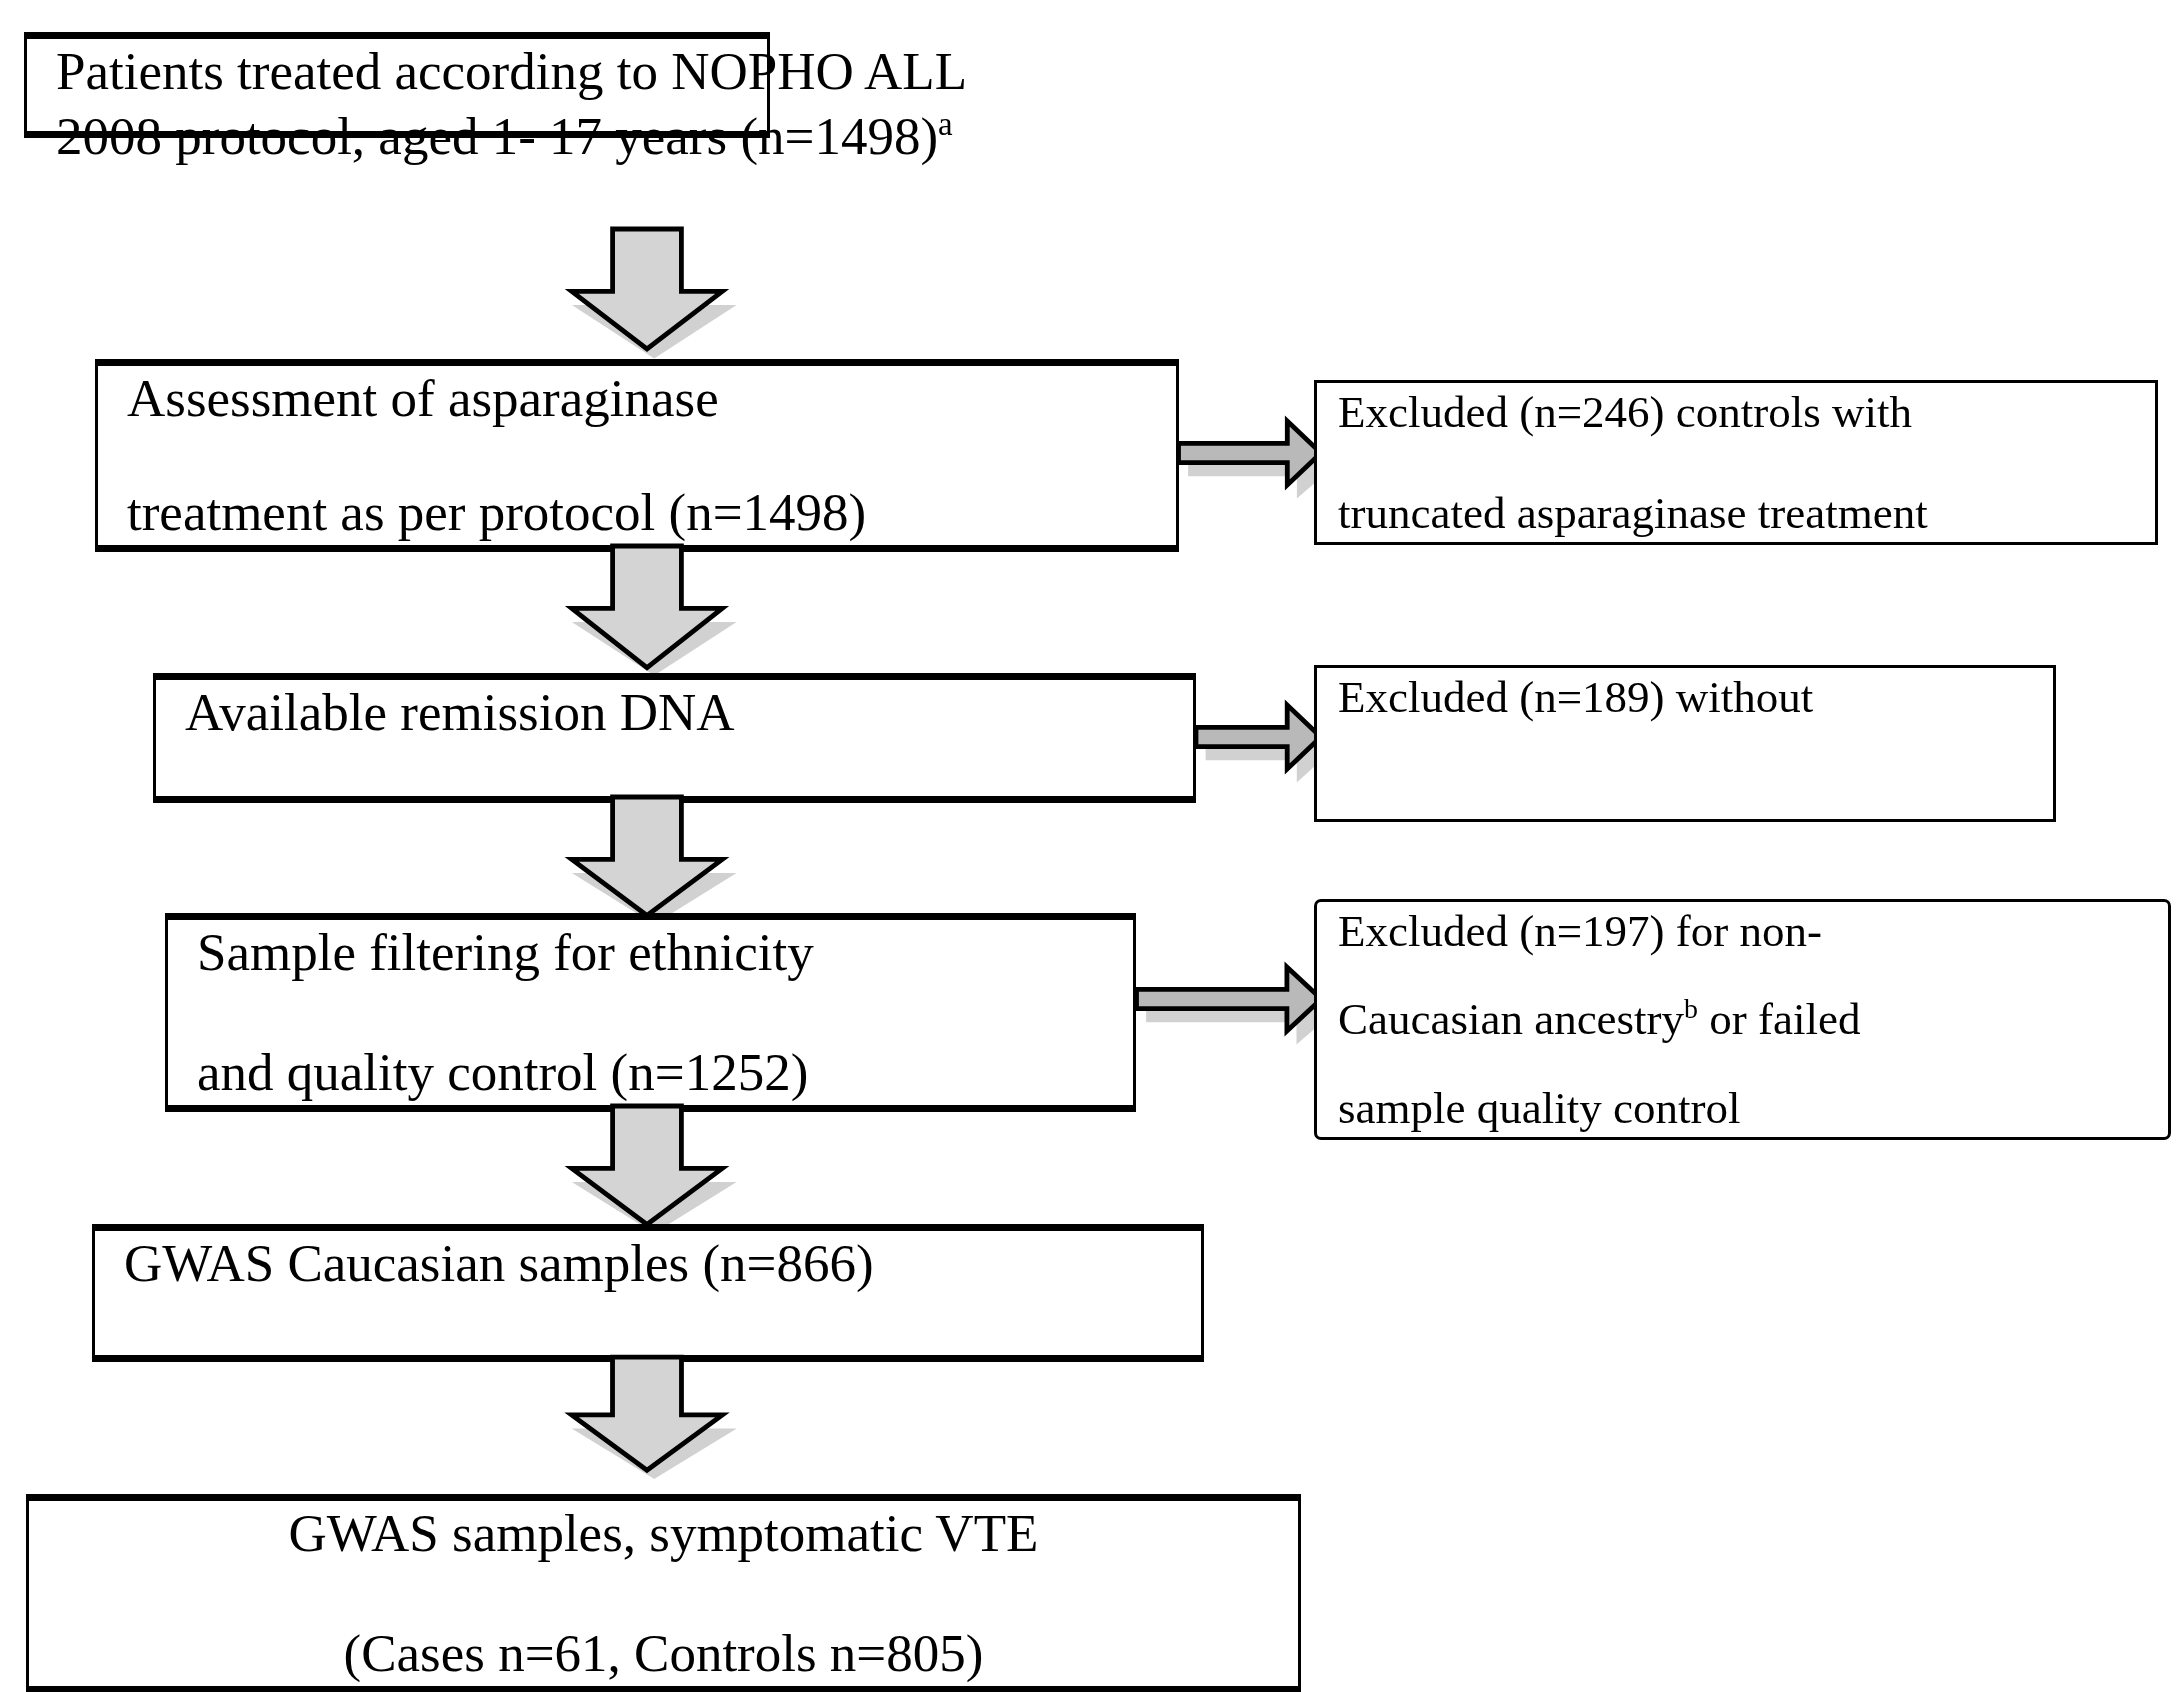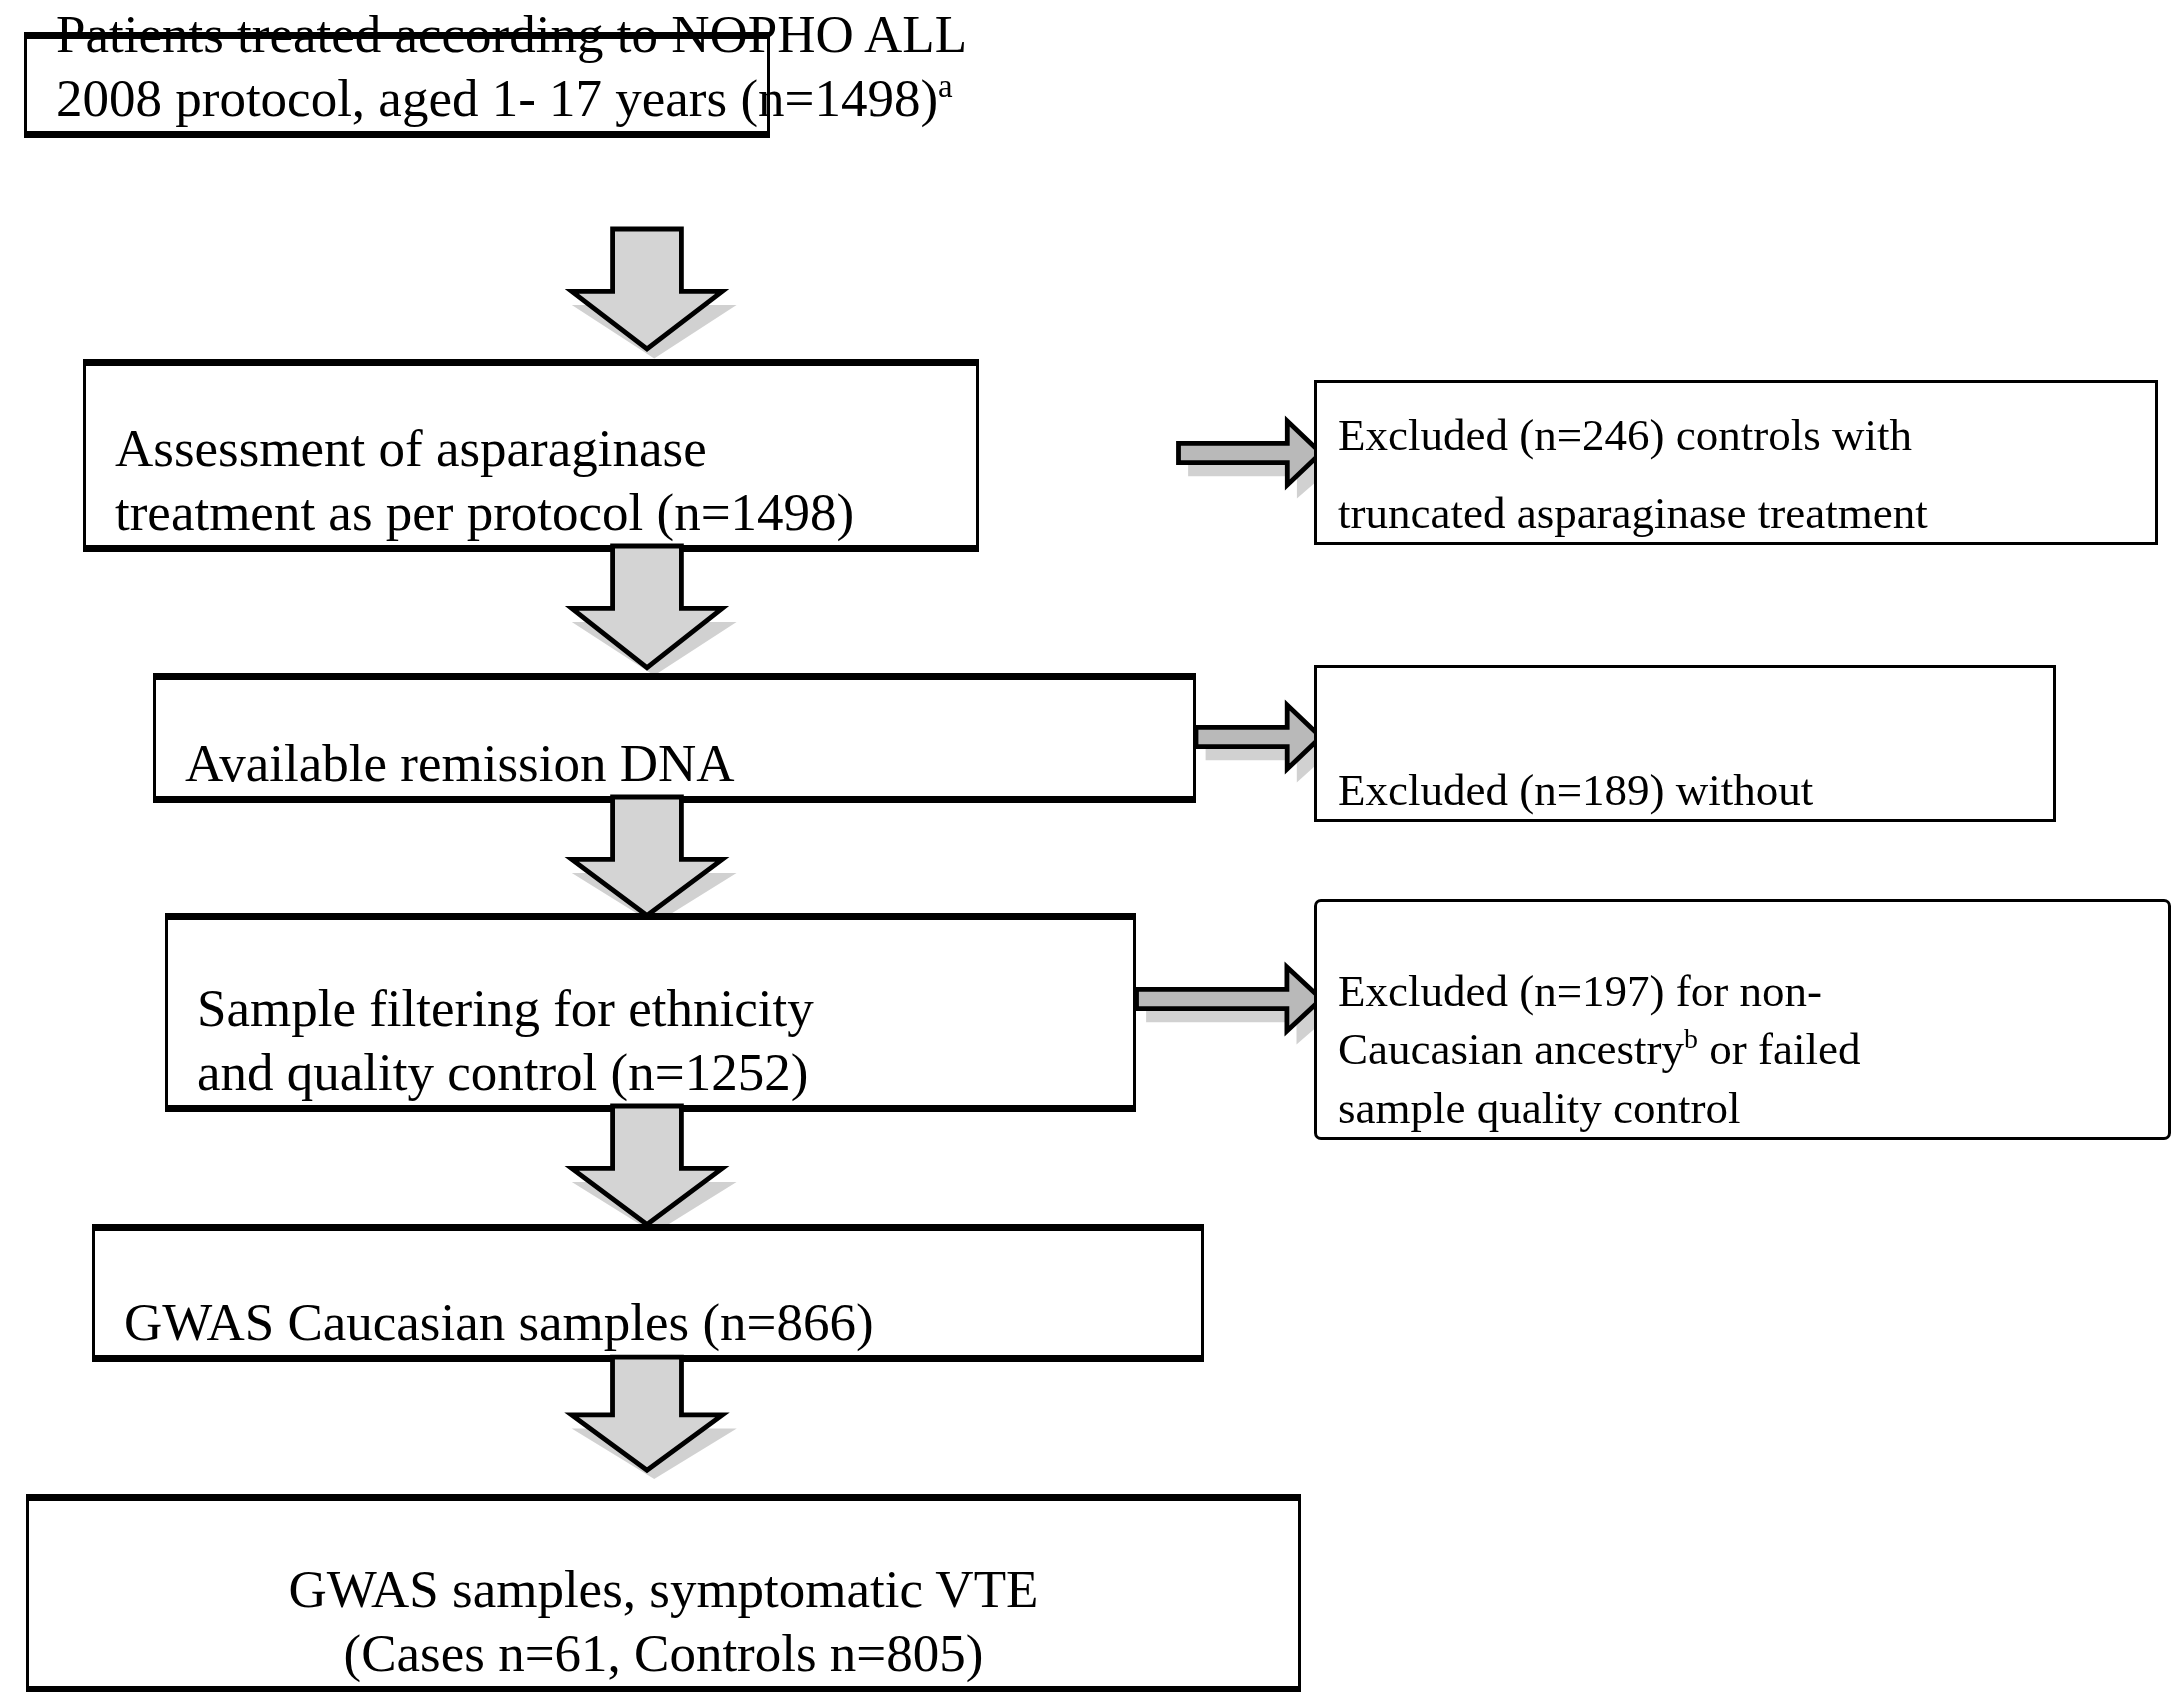--- a/index.html
+++ b/index.html
@@ -17,21 +17,21 @@
   }
 
   
   .node {
     position: absolute;
     box-sizing: border-box;
     background: #ffffff;
     border: 3.2px solid #000000;
     display: flex;
     flex-direction: column;
-    justify-content: flex-end;
+    justify-content: space-between;
   }
   .node .line {
     display: block;
     white-space: nowrap;
     color: #000000;
   }
 
   
   .node.main {
     border-top-width: 7.2px;
@@ -97,21 +97,21 @@
     <span class="line"><span>2008 protocol, aged 1- 17 years (n=1498)</span><sup>a</sup></span>
   </div>
 
   <div class="arrow v" style="left:558px; top:229px; width:178px; height:124px;">
     <svg width="178" height="124" viewBox="0 0 222 155">
       <polygon class="shadow" points="77,8 145,8 145,86 214,86 111,153 8,86 77,86" transform="translate(9,9)"></polygon>
       <polygon class="body" points="68,0 154,0 154,78 205,78 111,150 17,78 68,78"></polygon>
     </svg>
   </div>
 
-  <div class="node main" style="left:83px; top:359px; width:896px; height:193px;">
+  <div class="node main" style="left:95px; top:359px; width:1084px; height:193px;">
     <span class="line">Assessment of asparaginase</span>
     <span class="line">treatment as per protocol (n=1498)</span>
   </div>
 
   <div class="arrow h" style="left:1178px; top:417px; width:153px; height:88px;">
     <svg width="153" height="88" viewBox="0 0 190 110">
       <polygon class="shadow" points="4,42 140,42 140,14 186,54 140,94 140,66 4,66" transform="translate(8,8)"></polygon>
       <polygon class="body" points="0,33 136,33 136,5 178,45 136,85 136,57 0,57"></polygon>
     </svg>
   </div>

